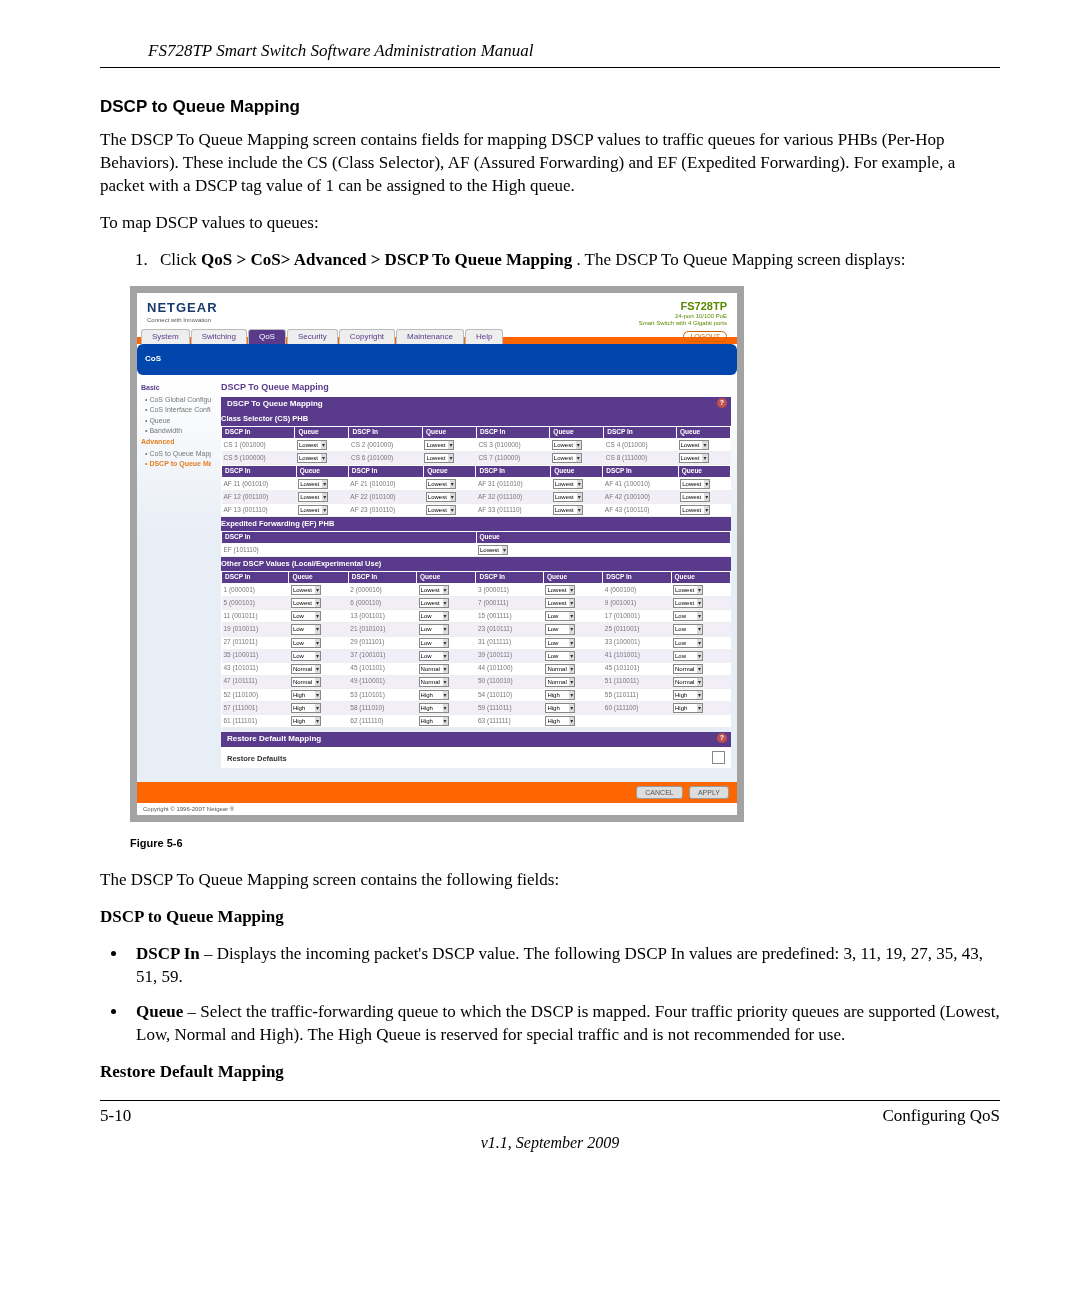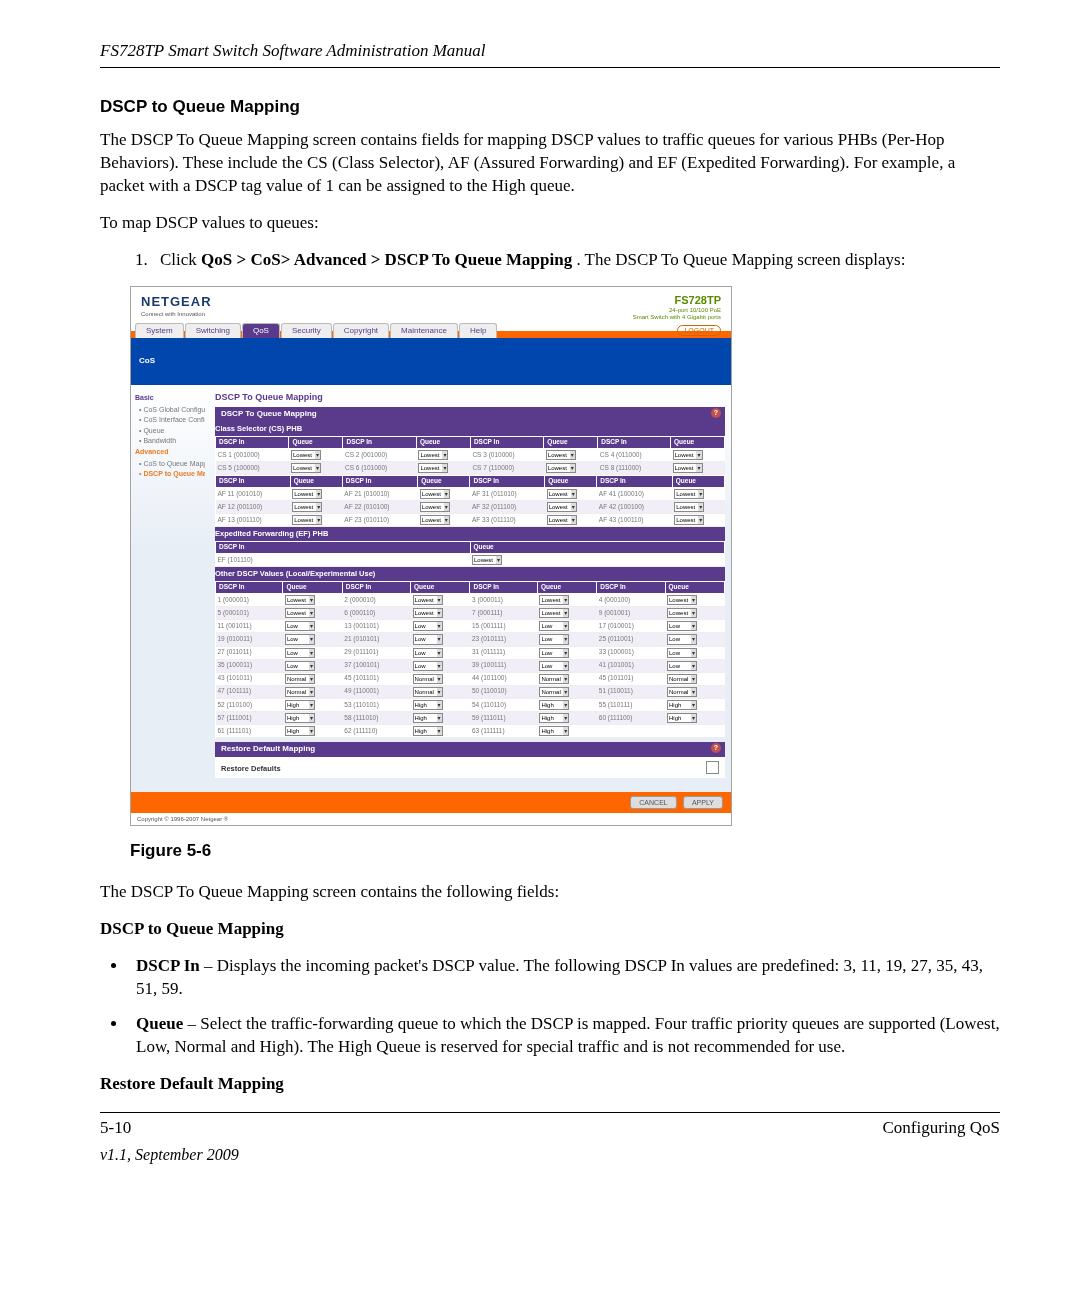--- a/index.html
+++ b/index.html
@@ -10,20 +10,21 @@
     margin: 0;
     padding: 40px 80px 30px 100px;
     width: 1080px;
     box-sizing: border-box;
     line-height: 1.35;
   }
   .header-title {
     font-style: italic;
     font-size: 17px;
     margin-bottom: 4px;
+    margin-left: 48px;
   }
   hr.rule {
     border: none;
     border-top: 1.5px solid #000;
     margin: 0 0 28px 0;
   }
   hr.footer-rule {
     border: none;
     border-top: 1.5px solid #000;
     margin: 16px 0 4px 0;
@@ -36,44 +37,45 @@
   }
   p { margin: 8px 0 14px 0; }
   ol.steps { margin: 8px 0 14px 28px; padding: 0; }
   ol.steps li { margin-bottom: 10px; padding-left: 8px; margin-left: 24px; }
   ul.bullets { margin: 8px 0 14px 28px; padding: 0; }
   ul.bullets li { margin-bottom: 12px; padding-left: 8px; }
   .bold { font-weight: bold; }
   .figure-caption {
     font-family: Arial, Helvetica, sans-serif;
     font-weight: bold;
-    font-size: 17px;
+    font-size: 11px;
     margin: 14px 0 18px 30px;
   }
   .footer-row {
     display: flex;
     justify-content: space-between;
     font-size: 17px;
     margin-top: 2px;
   }
   .footer-version {
+    text-align: center;
     font-style: italic;
     font-size: 16px;
     margin-top: 4px;
   }
 
   
   .screenshot {
     width: 600px;
     margin: 10px 0 0 30px;
     font-family: Arial, Helvetica, sans-serif;
     font-size: 8px;
     color: #000;
     background: #fff;
-    border: 1px solid #a3a3a3;
+    border: 7px solid #a3a3a3;
   }
   .ss-top {
     display: flex;
     justify-content: space-between;
     align-items: flex-start;
     padding: 6px 10px 2px 10px;
     background: #fff;
   }
   .ss-logo { color: #1a3a6e; font-weight: bold; font-size: 13px; letter-spacing: 1px; }
   .ss-logo-sub { font-size: 6px; color: #555; letter-spacing: 0; font-weight: normal; }
@@ -102,23 +104,24 @@
     color: #c60;
     border: 1px solid #c60;
     border-radius: 6px;
     padding: 0 6px;
     font-size: 7px;
     align-self: center;
   }
   .ss-subnav {
     background: #0046ad;
     color: #fff;
-    padding: 18px 8px;
+    padding: 10px 8px;
     font-size: 8px;
     font-weight: bold;
+    border-radius: 6px;
   }
   .ss-body {
     display: flex;
     background: linear-gradient(#fff, #e8eef6 40%, #e8eef6);
     min-height: 340px;
   }
   .ss-sidebar {
     width: 70px;
     padding: 6px 4px;
     font-size: 7px;

